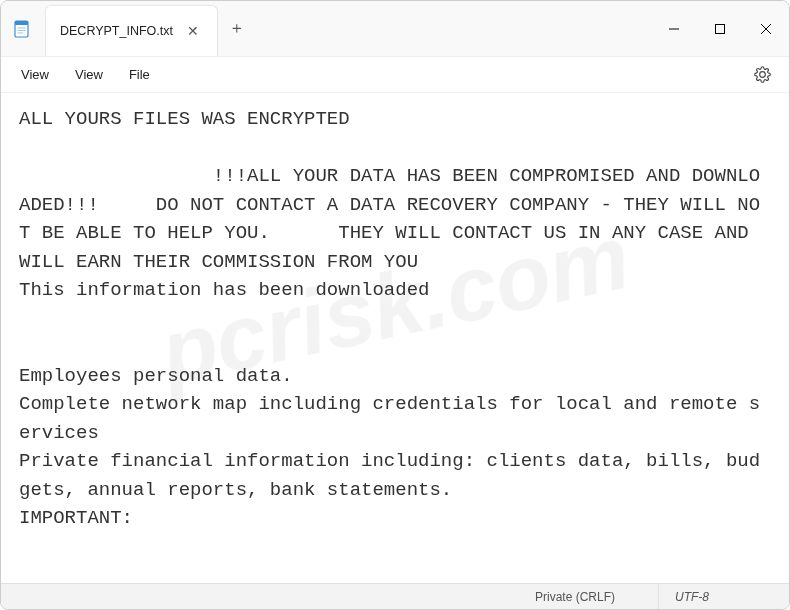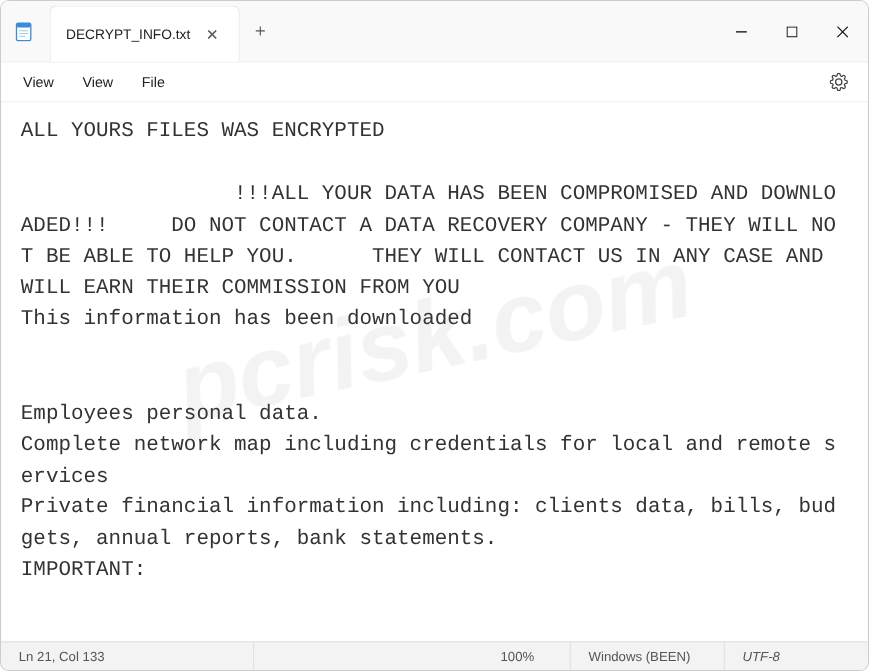--- a/index.html
+++ b/index.html
@@ -152,21 +152,19 @@
 YOU MAY DAMAGE YOUR FILES, IT WILL RESULT IN PERMANENT DATA LOSS
 
 
 HOW TO CONTACT US:
 1.Download and install Tor Browser from: https://torproject.org/
 
 2. Use your personal link:
 b3nltizntm7sdjbgy6e6gvbcdmsmsebdnhxp3gs2u6efr4pqlhxaq6id.onion/link.php?id=mMpCMWp9poQ5Emu1PEnyBbkOFsy7a0<span class="caret"></span></div>
 
   <div class="statusbar">
-    <div class="status-cell" style="width:230px">Ln 21, Col 133</div>
     <div class="status-spacer"></div>
-    <div class="status-cell" style="width:80px">100%</div>
-    <div class="status-cell" style="width:140px">Windows (BEEN)</div>
+    <div class="status-cell" style="width:140px">Private (CRLF)</div>
     <div class="status-cell last" style="width:130px">UTF-8</div>
   </div>
 
   <div class="watermark">pcrisk.com</div>
 </div>
 
 </body></html>

